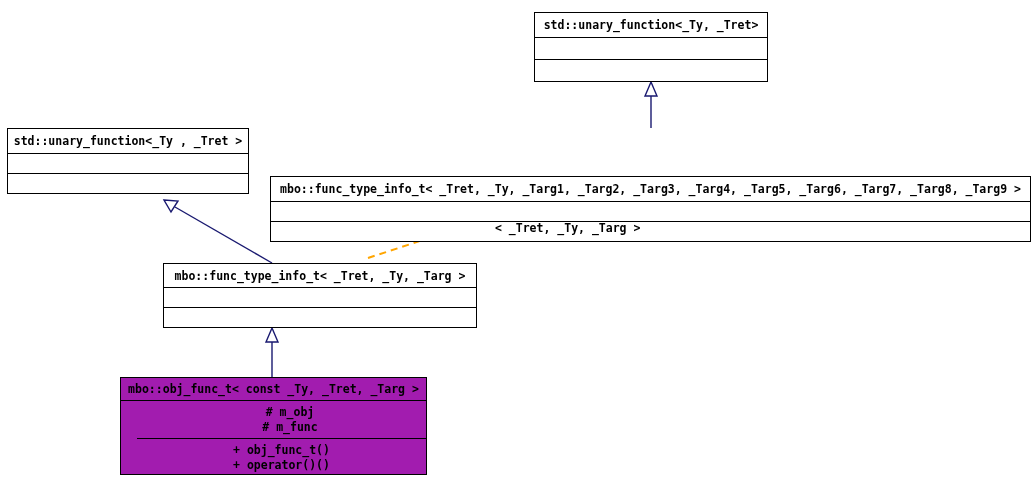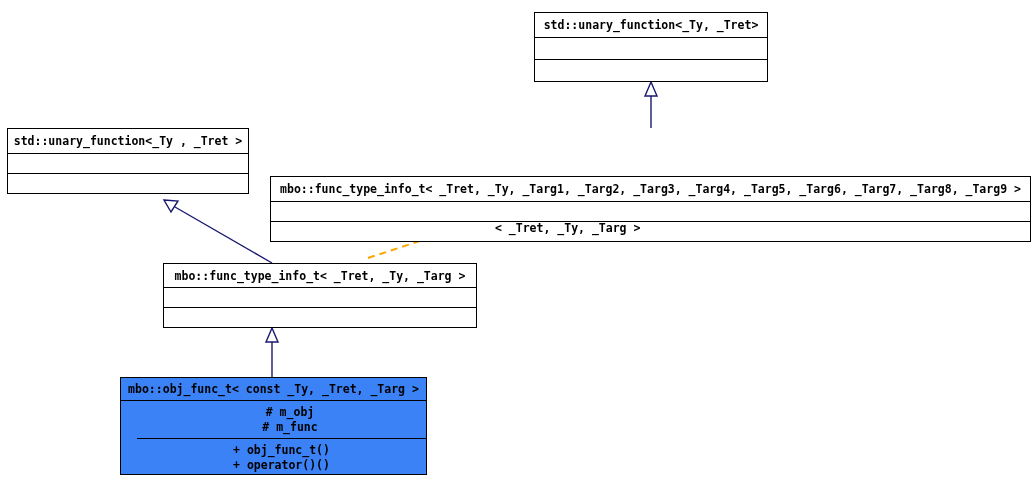--- a/index.html
+++ b/index.html
@@ -24,21 +24,21 @@
     pointer-events: none;
   }
   .node {
     position: absolute;
     box-sizing: border-box;
     border: 1px solid #000000;
     background: #ffffff;
     z-index: 2;
   }
   .node.filled {
-    background: #3b82f6;
+    background: #a21caf;
   }
   .compartment {
     box-sizing: border-box;
     display: flex;
     flex-direction: column;
     align-items: center;
     justify-content: center;
     overflow: hidden;
     white-space: nowrap;
   }

